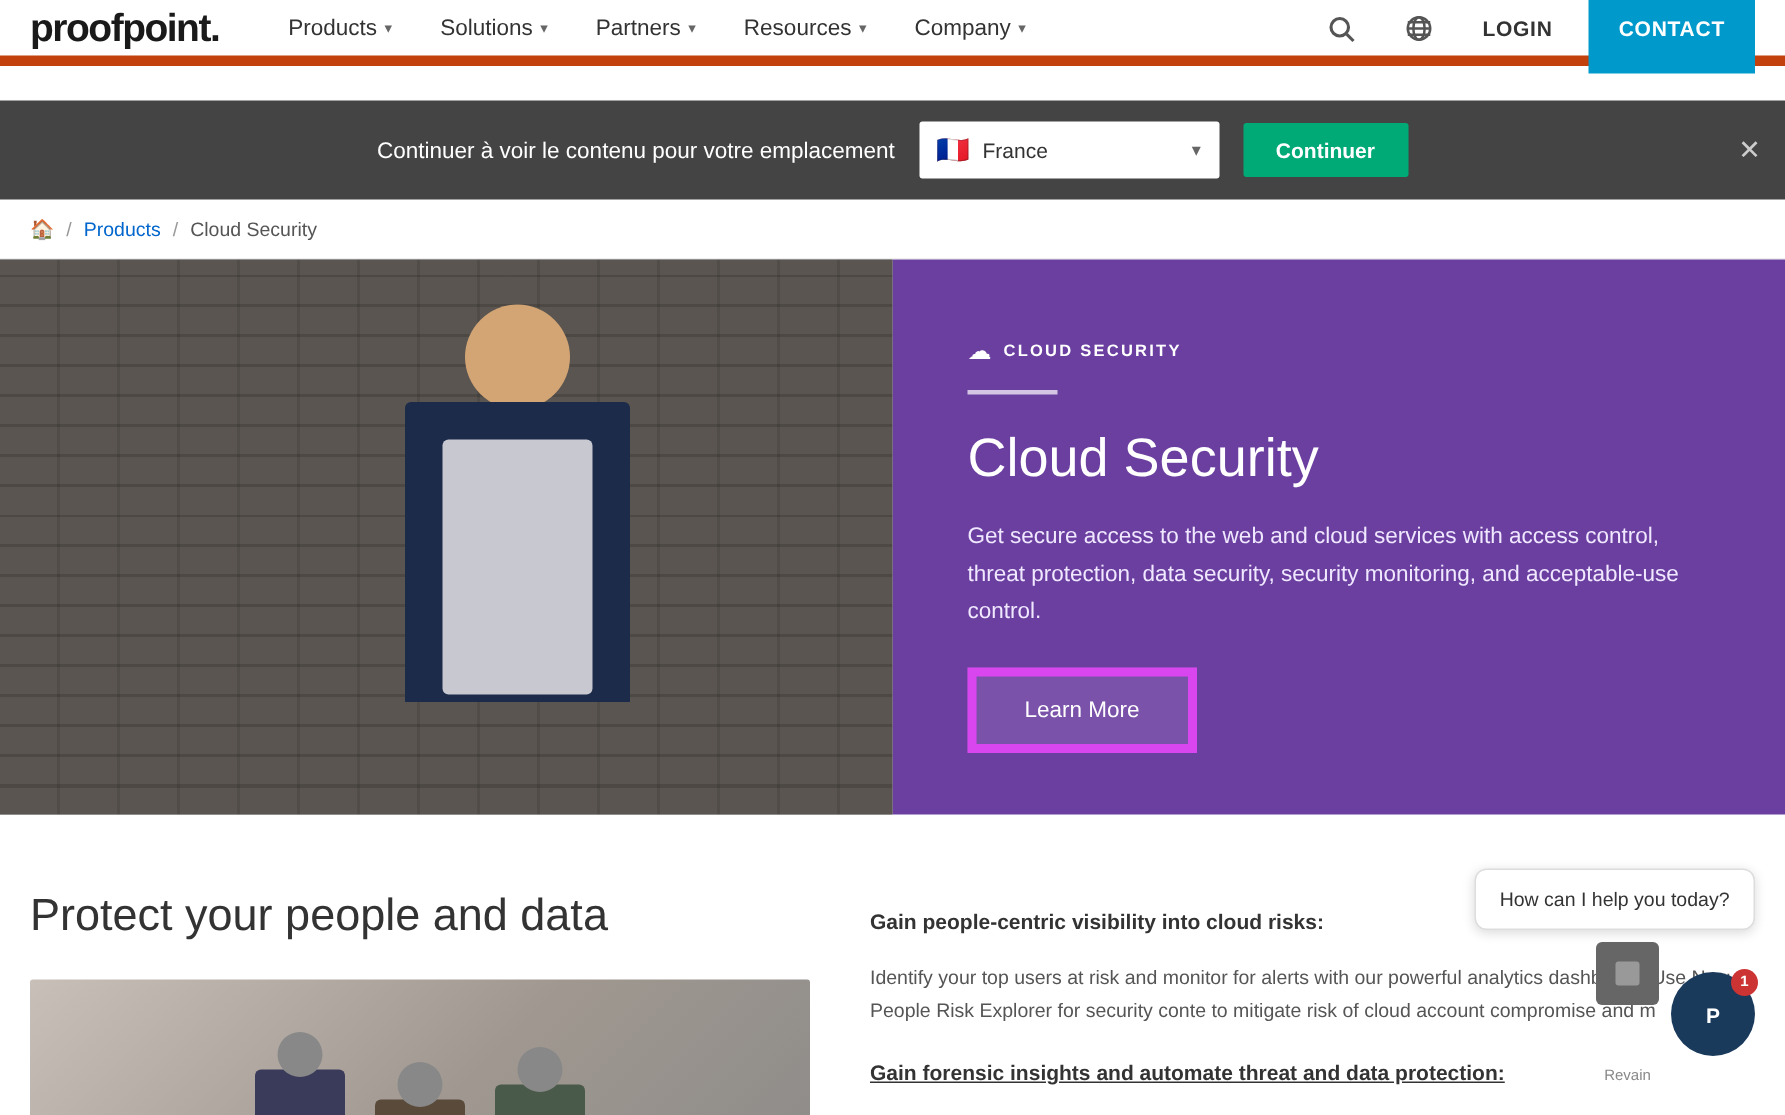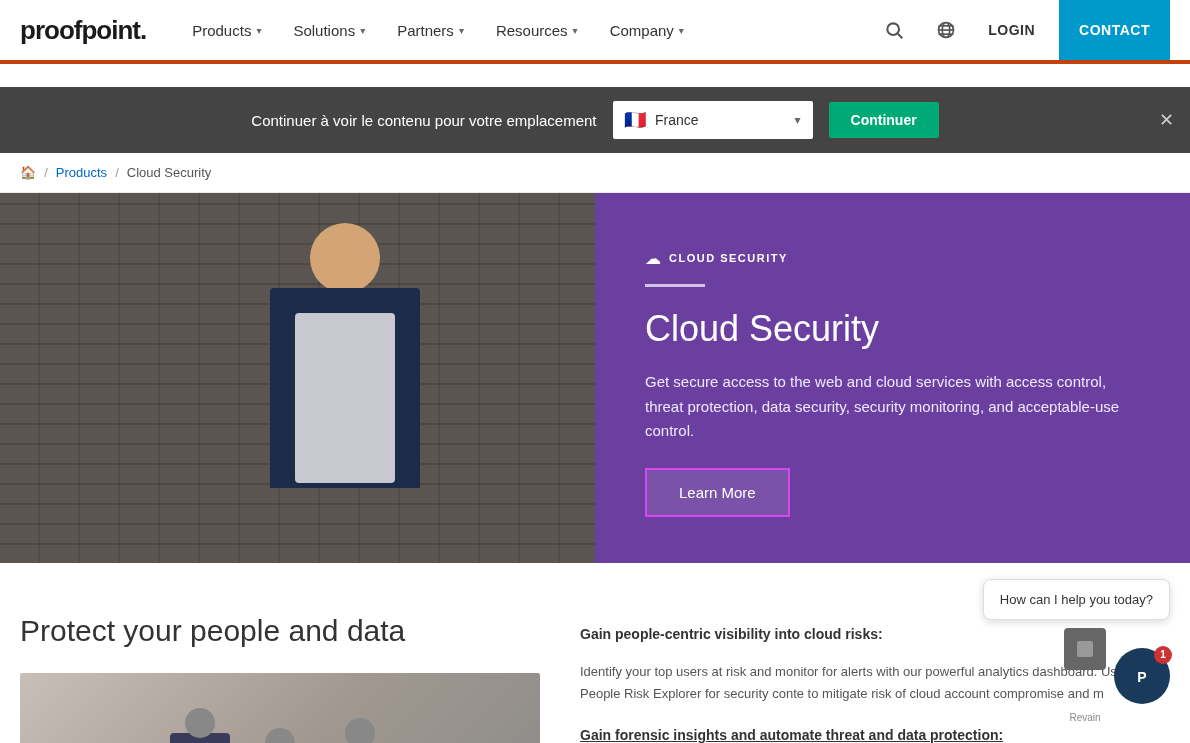--- a/index.html
+++ b/index.html
@@ -2,23 +2,23 @@
 <html><head>
   <meta charset="utf-8">
   <style>
     * { margin: 0; padding: 0; box-sizing: border-box; }
     body { font-family: Arial, sans-serif; font-size: 14px; color: #333; overflow-x: hidden; }
 
     
     .navbar {
       display: flex;
       align-items: center;
-      height: 64px;
+      height: 44px;
       background: #fff;
-      border-bottom: 4px solid #c2410c;
+      border-bottom: 7px solid #c2410c;
       padding: 0 20px;
       position: relative;
       z-index: 100;
     }
     .navbar-logo {
       margin-right: 30px;
     }
     .navbar-logo span {
       font-size: 26px;
       font-weight: 700;
@@ -265,21 +265,21 @@
     }
     .hero-description {
       font-size: 15px;
       color: #f0e8ff;
       line-height: 1.65;
       margin-bottom: 24px;
     }
     .hero-learn-more {
       display: inline-block;
       background: rgba(255,255,255,0.1);
-      border: 2px solid #d946ef;
+      border: 6px solid #d946ef;
       color: #fff;
       padding: 14px 32px;
       font-size: 15px;
       cursor: pointer;
       width: fit-content;
       text-align: center;
       min-width: 140px;
     }
 
     

